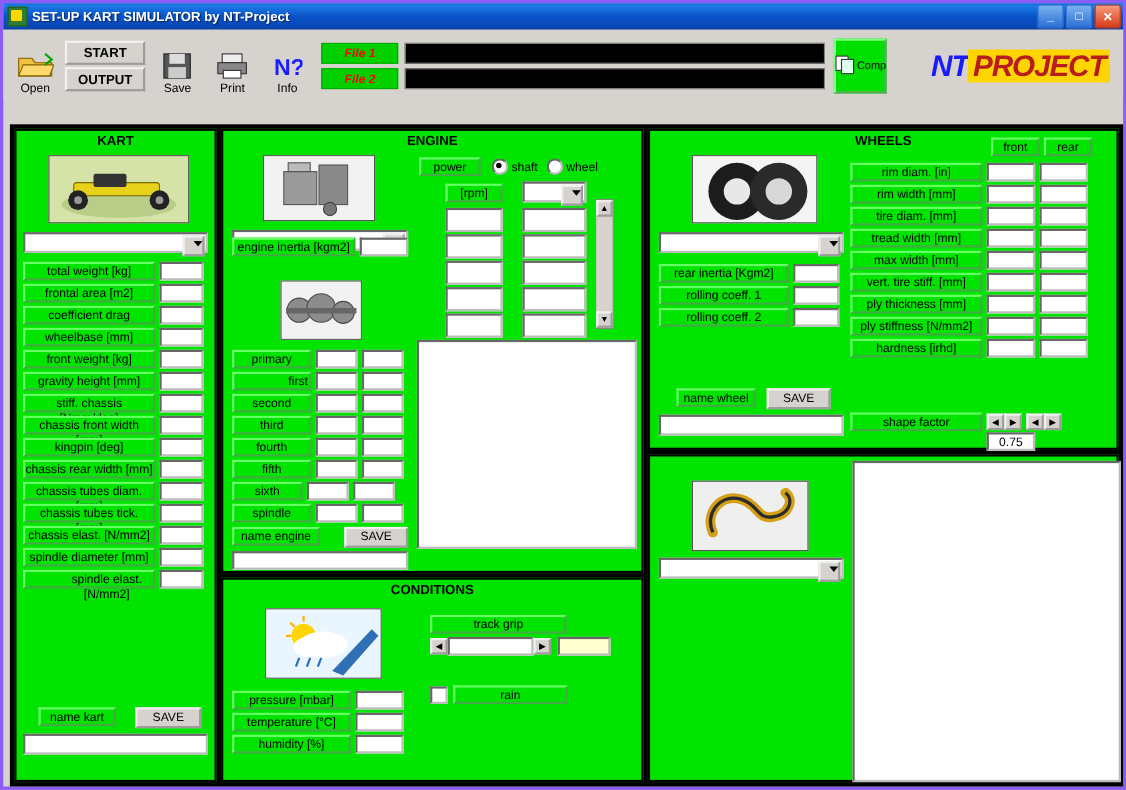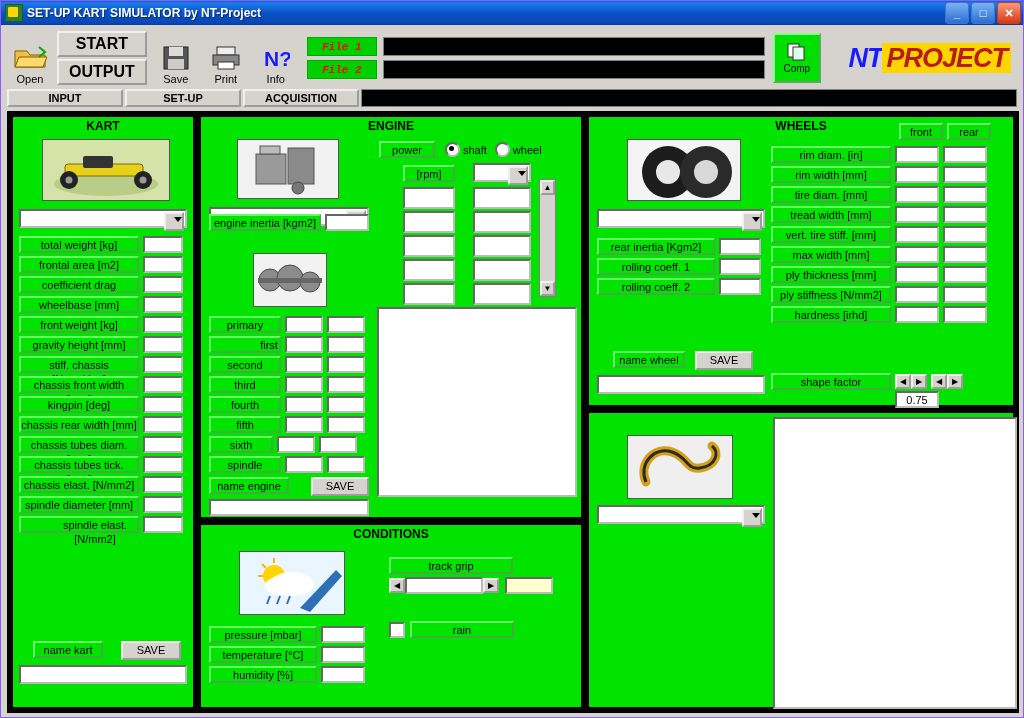--- a/index.html
+++ b/index.html
@@ -1,36 +1,36 @@
 <!DOCTYPE html>
 <html><head>
 <meta charset="utf-8">
 <style>
   html,body{margin:0;padding:0;}
   body{width:1024px;height:718px;background:#0a246a;font-family:"Liberation Sans",sans-serif;font-size:11px;overflow:hidden;}
-  .window{position:absolute;left:0;top:0;width:1024px;height:718px;background:#d6d3ce;border:1px solid #8b5cf6;box-sizing:border-box;}
+  .window{position:absolute;left:0;top:0;width:1024px;height:718px;background:#d6d3ce;border:3px solid #8b5cf6;box-sizing:border-box;}
   
   .titlebar{height:24px;background:linear-gradient(180deg,#0e5ed6 0%,#1c7de8 8%,#0a52c8 50%,#0a46b4 92%,#083a9c 100%);display:flex;align-items:center;padding:0 2px;}
   .title-icon{width:16px;height:16px;margin:0 4px 0 2px;background:#2e7d32;border:1px solid #1b5e20;position:relative;}
   .title-icon:after{content:"";position:absolute;left:2px;top:2px;width:10px;height:10px;background:#ffd600;border-radius:1px;}
   .title-text{color:#fff;font-weight:bold;font-size:12px;flex:1;text-shadow:1px 1px 1px rgba(0,0,0,.5);}
   .tbtn{width:22px;height:20px;margin-left:2px;border:1px solid #3b75cf;border-radius:3px;background:linear-gradient(180deg,#7bb2ef,#2a6fd4);color:#fff;font-size:11px;font-weight:bold;display:flex;align-items:center;justify-content:center;}
   .tbtn.close{background:linear-gradient(180deg,#f89a7f,#d63a14);border-color:#c43d1c;}
   
   .toolbar{height:64px;background:#d6d3ce;display:flex;align-items:center;padding:2px 6px 0 6px;box-sizing:border-box;}
   .tool{width:46px;height:54px;display:flex;flex-direction:column;align-items:center;justify-content:flex-end;margin-right:4px;}
   .tool .glyph{height:30px;display:flex;align-items:center;justify-content:center;}
   .tool .cap{font-size:11px;}
   .btnpair{display:flex;flex-direction:column;justify-content:center;margin-right:6px;}
-  .btn3d{border:2px outset #f0f0f0;background:#d6d3ce;text-align:center;font-weight:bold;font-size:16px;padding:2px 10px;margin:1px 0;}
-  .fileblk{display:flex;flex-direction:column;margin-left:4px;font-family:Liberation Mono, monospace;}
+  .btn3d{border:2px outset #f0f0f0;background:#d6d3ce;text-align:center;font-weight:bold;font-size:12px;padding:2px 10px;margin:1px 0;}
+  .fileblk{display:flex;flex-direction:column;margin-left:4px;}
   .filerow{display:flex;align-items:center;margin:2px 0;}
   .filelbl{width:68px;height:17px;background:#00d000;border:1px solid #0a0;color:#ff0000;font-style:italic;font-weight:bold;font-size:11px;display:flex;align-items:center;justify-content:center;}
   .fileval{width:380px;height:17px;background:#000;border:1px solid #808080;margin-left:6px;}
-  .compbtn{width:44px;height:46px;background:#00e000;border:2px outset #8f8;display:flex;flex-direction:column;align-items:center;justify-content:center;margin-left:8px;}
+  .compbtn{width:44px;height:46px;background:#00e000;border:2px outset #8f8;display:flex;flex-direction:row;align-items:center;justify-content:center;margin-left:8px;}
   .logo{margin-left:auto;margin-right:6px;font-weight:bold;font-size:27px;font-style:italic;color:#1a1aff;letter-spacing:-1px;}
   .logo .nt{color:#1a1aff;}
   .logo .pro{background:#ffd500;color:#b91c1c;padding:0 4px;}
   
   .tabsrow{display:flex;align-items:stretch;height:18px;margin:0 6px;}
   .tab{width:112px;border:2px outset #f0f0f0;background:#d6d3ce;font-size:11px;font-weight:bold;display:flex;align-items:center;justify-content:center;margin-right:2px;}
   .tabfill{flex:1;background:#000;border:1px solid #808080;}
   
   .main{position:absolute;left:6px;top:110px;width:1012px;height:602px;background:#000;}
   .panel{position:absolute;background:#00e400;border:2px solid #000;box-sizing:border-box;}
@@ -125,26 +125,20 @@
             <rect x="6" y="4" width="11" height="13" fill="#dfe" stroke="#333"></rect>
           </svg>
       </div>
       <div style="font-size:10px">Comp</div>
     </div>
     <div class="logo">
       <span class="nt">NT</span><span class="pro">PROJECT</span>
     </div>
   </div>
 
-  <div class="tabsrow">
-    <div class="tab">INPUT</div>
-    <div class="tab">SET-UP</div>
-    <div class="tab">ACQUISITION</div>
-    <div class="tabfill"></div>
-  </div>
 
   <div class="main">
 
     <div class="panel" style="left:4px;top:4px;width:184px;height:594px;">
       <div class="ptitle">KART</div>
       <div class="pic" style="position:absolute;left:29px;top:22px;width:126px;height:60px;background:#cfe0a0;">
         <svg width="126" height="60">
             <rect width="126" height="60" fill="#d6e3a8"></rect>
             <ellipse cx="63" cy="44" rx="52" ry="12" fill="#b9cc88"></ellipse>
             <rect x="22" y="24" width="78" height="12" rx="3" fill="#e8d11a" stroke="#7a6a00"></rect>
@@ -446,26 +440,26 @@
             <div class="lbl" style="width: 120px;">tire diam. [mm]</div>
             <div class="fld" style="width: 44px;"></div>
             <div class="fld" style="width: 44px;"></div>
           </div>
           <div class="row" style="gap: 4px;">
             <div class="lbl" style="width: 120px;">tread width [mm]</div>
             <div class="fld" style="width: 44px;"></div>
             <div class="fld" style="width: 44px;"></div>
           </div>
           <div class="row" style="gap: 4px;">
+            <div class="lbl" style="width: 120px;">max width [mm]</div>
+            <div class="fld" style="width: 44px;"></div>
+            <div class="fld" style="width: 44px;"></div>
+          </div>
+          <div class="row" style="gap: 4px;">
             <div class="lbl" style="width: 120px;">vert. tire stiff. [mm]</div>
-            <div class="fld" style="width: 44px;"></div>
-            <div class="fld" style="width: 44px;"></div>
-          </div>
-          <div class="row" style="gap: 4px;">
-            <div class="lbl" style="width: 120px;">max width [mm]</div>
             <div class="fld" style="width: 44px;"></div>
             <div class="fld" style="width: 44px;"></div>
           </div>
           <div class="row" style="gap: 4px;">
             <div class="lbl" style="width: 120px;">ply thickness [mm]</div>
             <div class="fld" style="width: 44px;"></div>
             <div class="fld" style="width: 44px;"></div>
           </div>
           <div class="row" style="gap: 4px;">
             <div class="lbl" style="width: 120px;">ply stiffness [N/mm2]</div>

